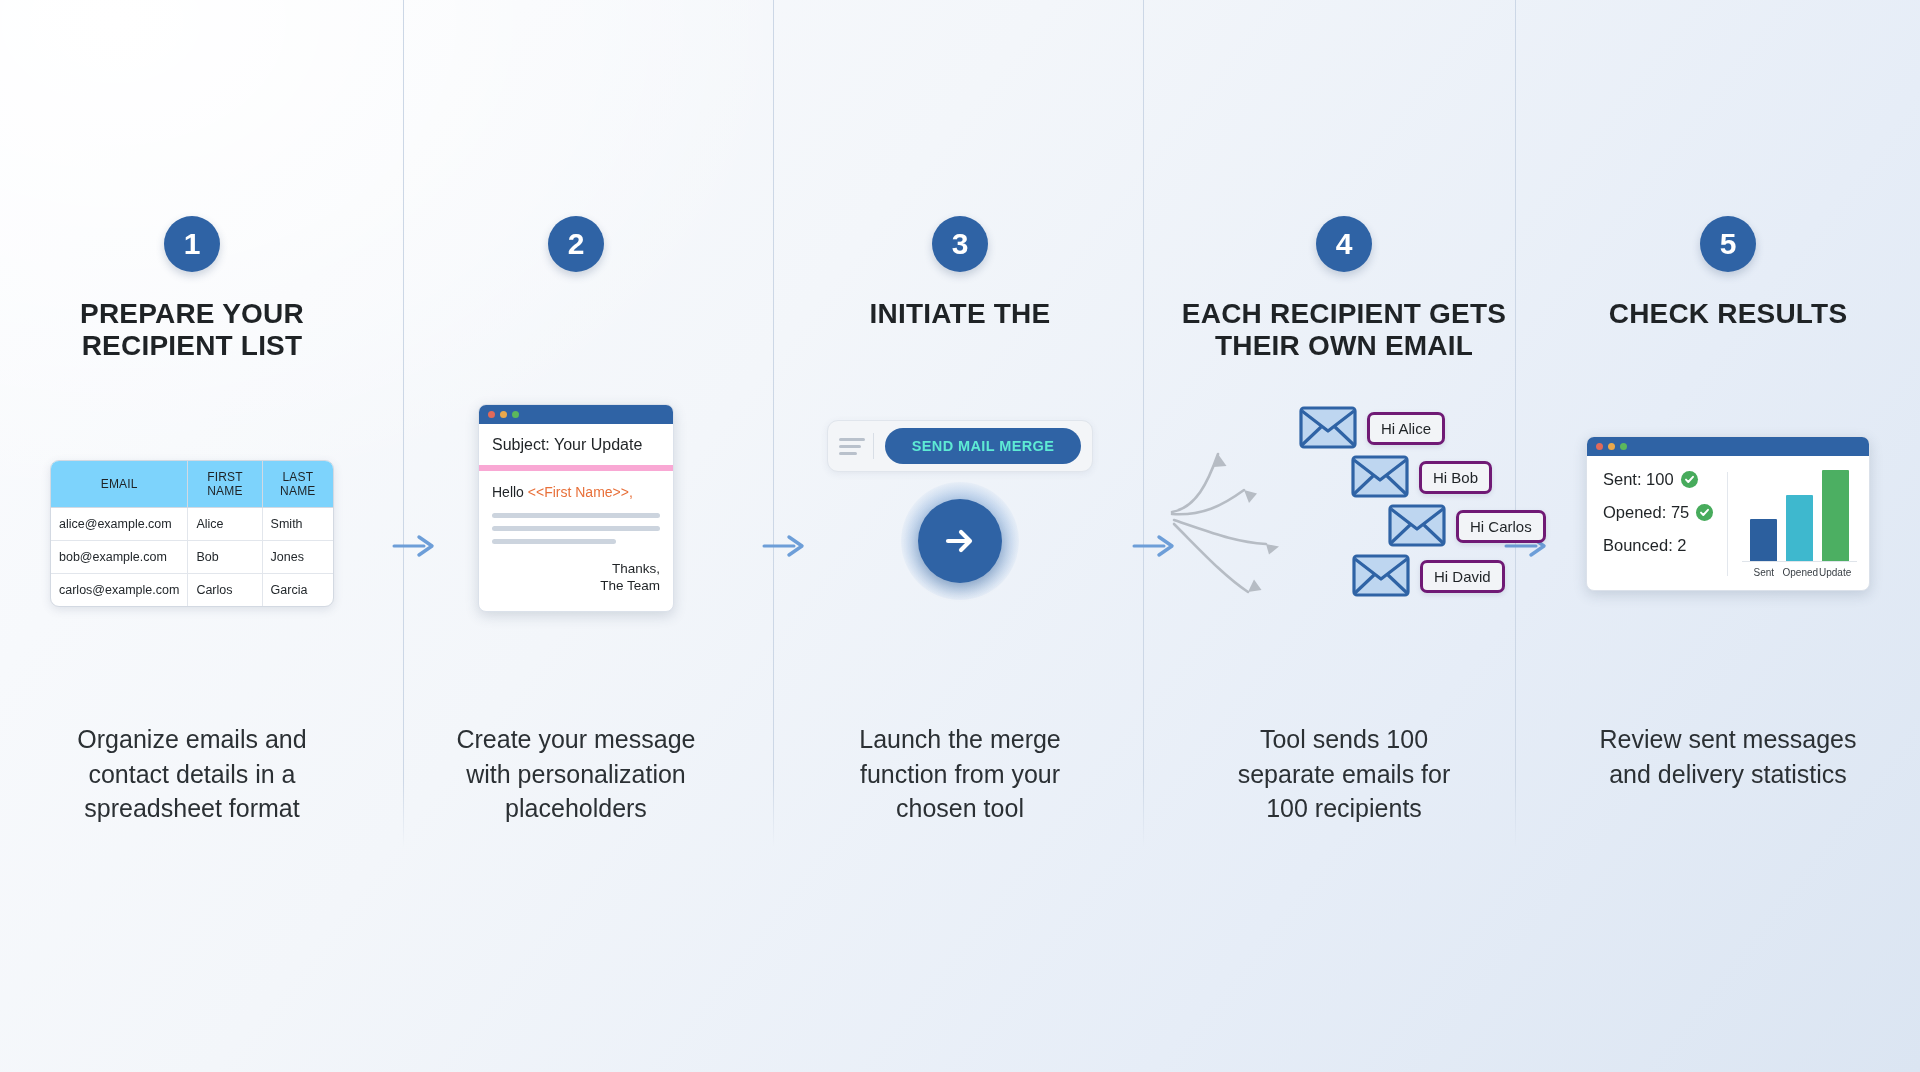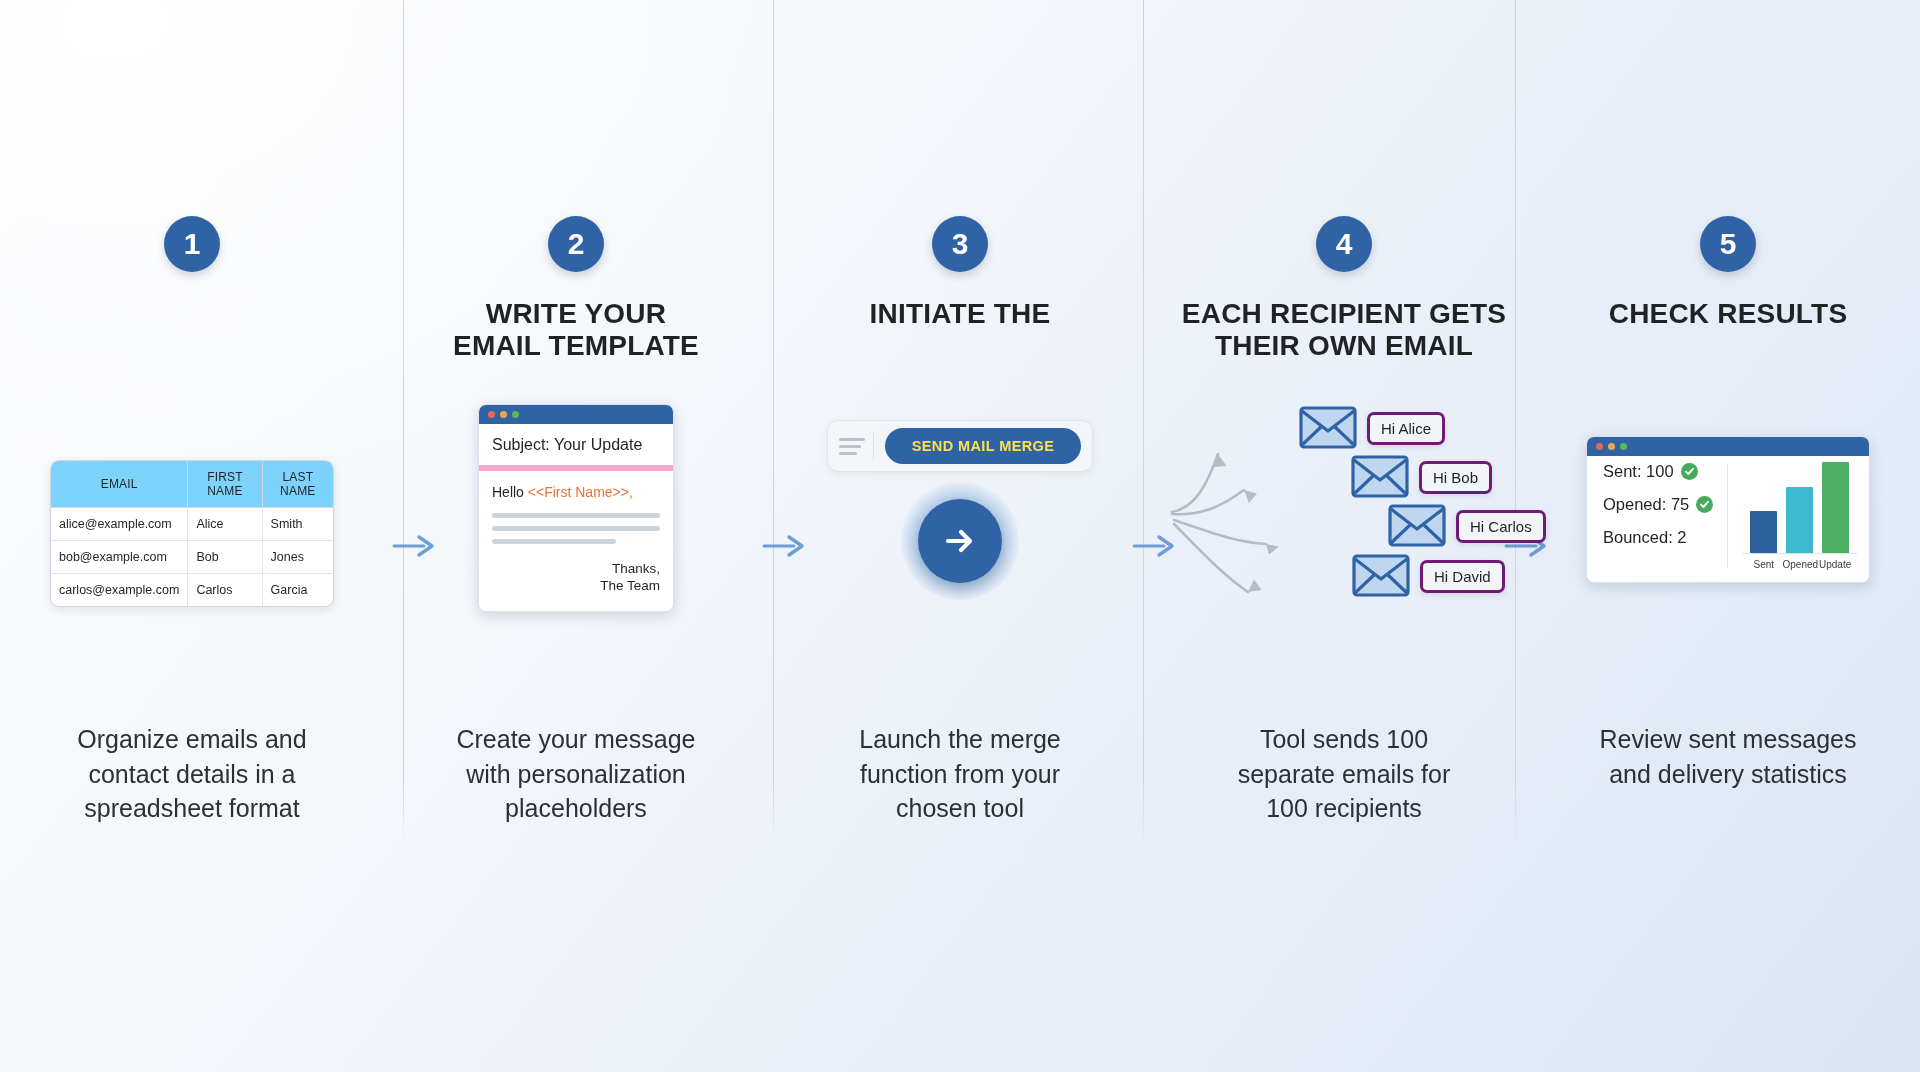--- a/index.html
+++ b/index.html
@@ -90,21 +90,21 @@
     width:266px; height:52px; background:#f3f5f8; border:1px solid #e0e5ec;
     border-radius:11px; display:flex; align-items:center; padding:0 11px;
     box-shadow:0 2px 7px rgba(60,80,110,.08);
   }
   .ham { display:flex; flex-direction:column; gap:4px; width:28px; }
   .ham i { height:3px; border-radius:2px; background:#b9c1cc; display:block; }
   .ham i:nth-child(1){width:26px;} .ham i:nth-child(2){width:22px;} .ham i:nth-child(3){width:18px;}
   .vsep { width:1px; height:26px; background:#d8dee6; margin:0 11px 0 6px; }
   .sendbtn {
     flex:1; height:36px; border-radius:18px; background:#2f63a5; border:none;
-    color:#fde047; font-size:14.5px; font-weight:bold; letter-spacing:.4px;
+    color:#5eead4; font-size:14.5px; font-weight:bold; letter-spacing:.4px;
     display:flex; align-items:center; justify-content:center; cursor:pointer;
   }
   .goWrap { position:absolute; left:50%; transform:translateX(-50%); top:56px;
             width:130px; height:130px; display:flex; align-items:center; justify-content:center; }
   .glow { position:absolute; width:118px; height:118px; border-radius:50%;
           background:radial-gradient(circle, rgba(109,158,216,.55) 42%, rgba(109,158,216,.22) 62%, rgba(109,158,216,0) 74%); }
   .go { position:relative; width:84px; height:84px; border-radius:50%; background:#2f63a5;
         display:flex; align-items:center; justify-content:center; cursor:pointer;
         box-shadow:0 5px 14px rgba(40,70,110,.3); }
 
@@ -112,21 +112,21 @@
   .env-area { position:absolute; inset:0; }
   .env { position:absolute; width:58px; height:43px; }
   .bubble {
     position:absolute; background:#f2f4f7; border:3px solid #701a75; border-radius:7px;
     padding:5px 11px; font-size:15px; color:#1f2326; white-space:nowrap;
     box-shadow:0 2px 5px rgba(60,80,110,.13);
   }
 
   
   .dash { position:absolute; left:50%; transform:translateX(-50%); top:16px; width:284px; }
-  .dash-body { display:flex; padding:6px 0 12px; }
+  .dash-body { display:flex; padding:14px 0 12px; }
   .stats { width:140px; padding-left:16px; display:flex; flex-direction:column; gap:14px; }
   .stat { font-size:16.5px; color:#1f2326; display:flex; align-items:center; gap:7px; white-space:nowrap; }
   .check { width:17px; height:17px; border-radius:50%; background:#47ab5c;
            display:inline-flex; align-items:center; justify-content:center; flex:0 0 auto; }
   .dash-sep { width:1px; background:#e3e7ed; margin:2px 0; }
   .chartbox { flex:1; padding:0 12px 0 14px; }
   .bars { height:92px; display:flex; align-items:flex-end; justify-content:space-around;
           border-bottom:1px solid #dfe4ea; padding:0 4px; }
   .bar { width:27px; border-radius:1px 1px 0 0; }
   .blabels { display:flex; justify-content:space-around; padding:5px 4px 0; }
@@ -154,20 +154,24 @@
 </svg>
 <svg class="conn" style="left:1504px;" viewBox="0 0 46 24">
   <path d="M2 12 H32" stroke="#6d9ed8" stroke-width="3" fill="none" stroke-linecap="round"></path>
   <path d="M27 3 L40 12 L27 21" stroke="#6d9ed8" stroke-width="3.4" fill="none" stroke-linecap="round" stroke-linejoin="round"></path>
 </svg>
 
 <div class="cols">
 
   <div class="col">
     <div class="num">1</div>
+    <div class="title">
+      <div>PREPARE YOUR</div>
+      <div>RECIPIENT LIST</div>
+    </div>
 
     <div class="art">
       <div class="sheet">
         <table>
           <thead>
             <tr>
               <th class="c1">EMAIL</th>
               <th class="c2">FIRST NAME</th>
               <th class="c3">LAST NAME</th>
             </tr>
@@ -195,24 +199,20 @@
 
     <div class="desc">
       <div>Organize emails and</div>
       <div>contact details in a</div>
       <div>spreadsheet format</div>
     </div>
   </div>
 
   <div class="col">
     <div class="num">2</div>
-    <div class="title">
-      <div>WRITE YOUR</div>
-      <div>EMAIL TEMPLATE</div>
-    </div>
 
     <div class="art">
       <div class="win mail">
         <div class="win-bar">
           <span class="dot r"></span>
           <span class="dot y"></span>
           <span class="dot g"></span>
         </div>
         <div class="subject">Subject: Your Update</div>
         <div class="body">

